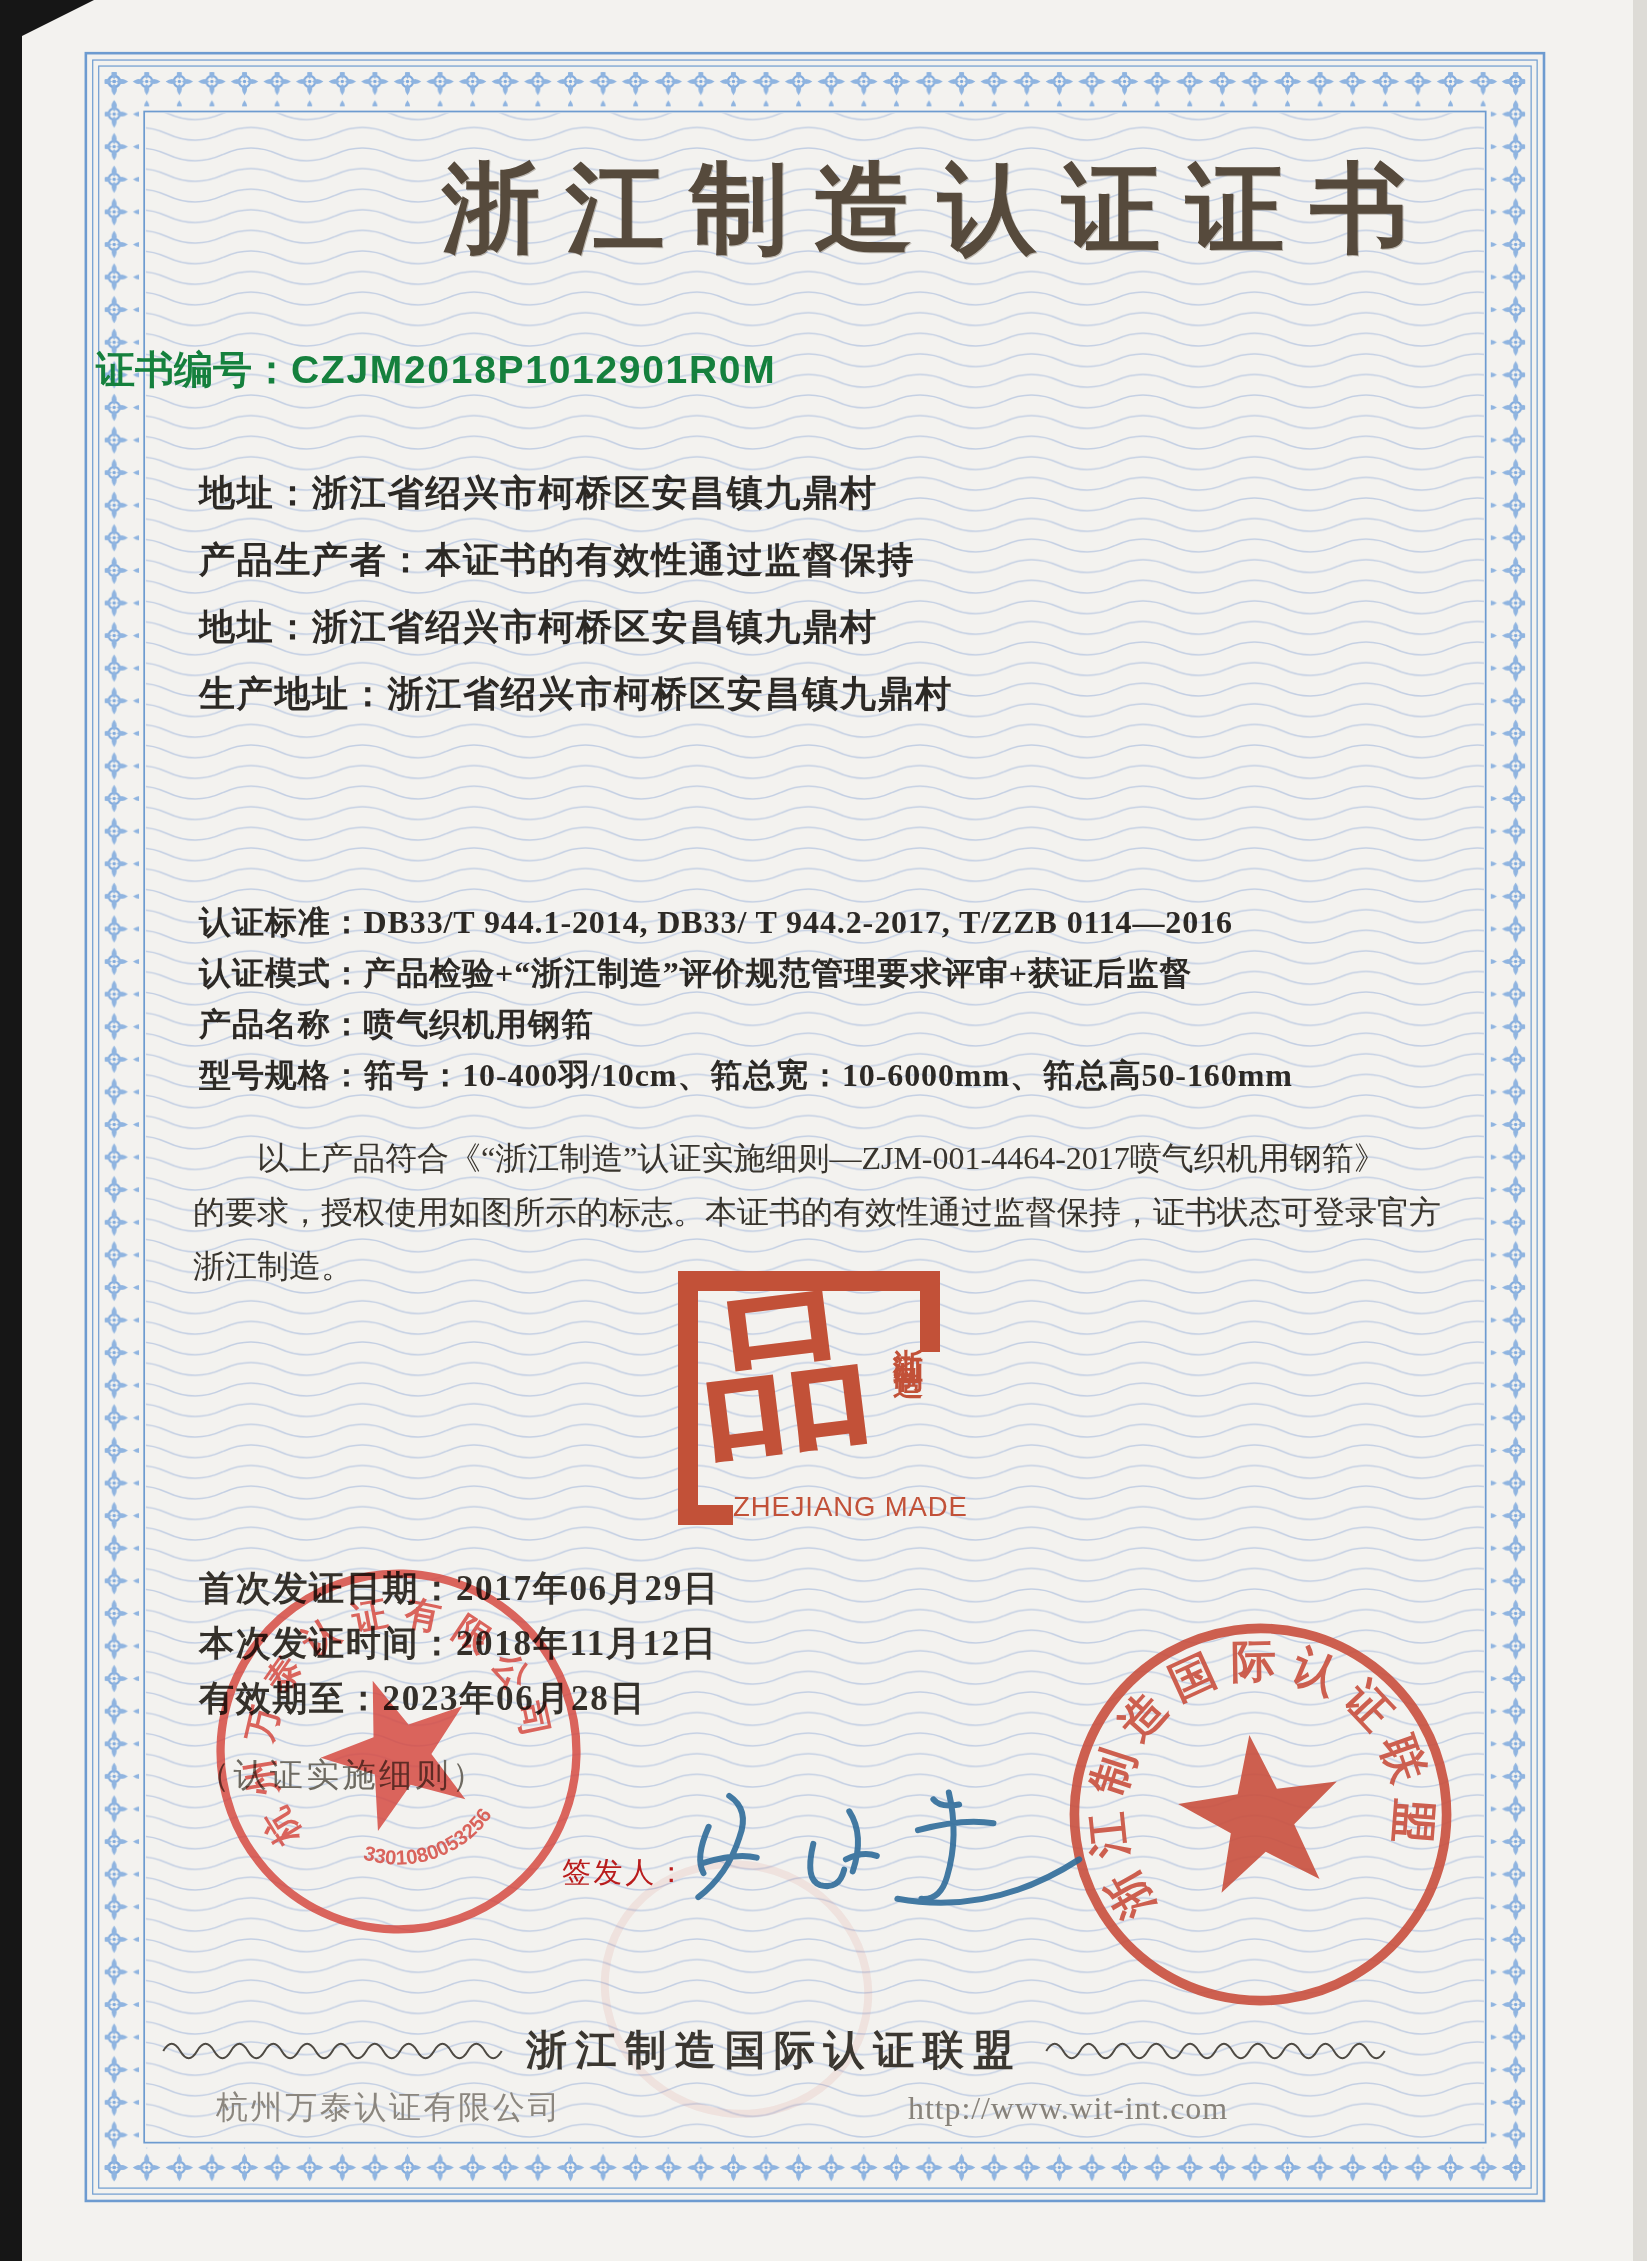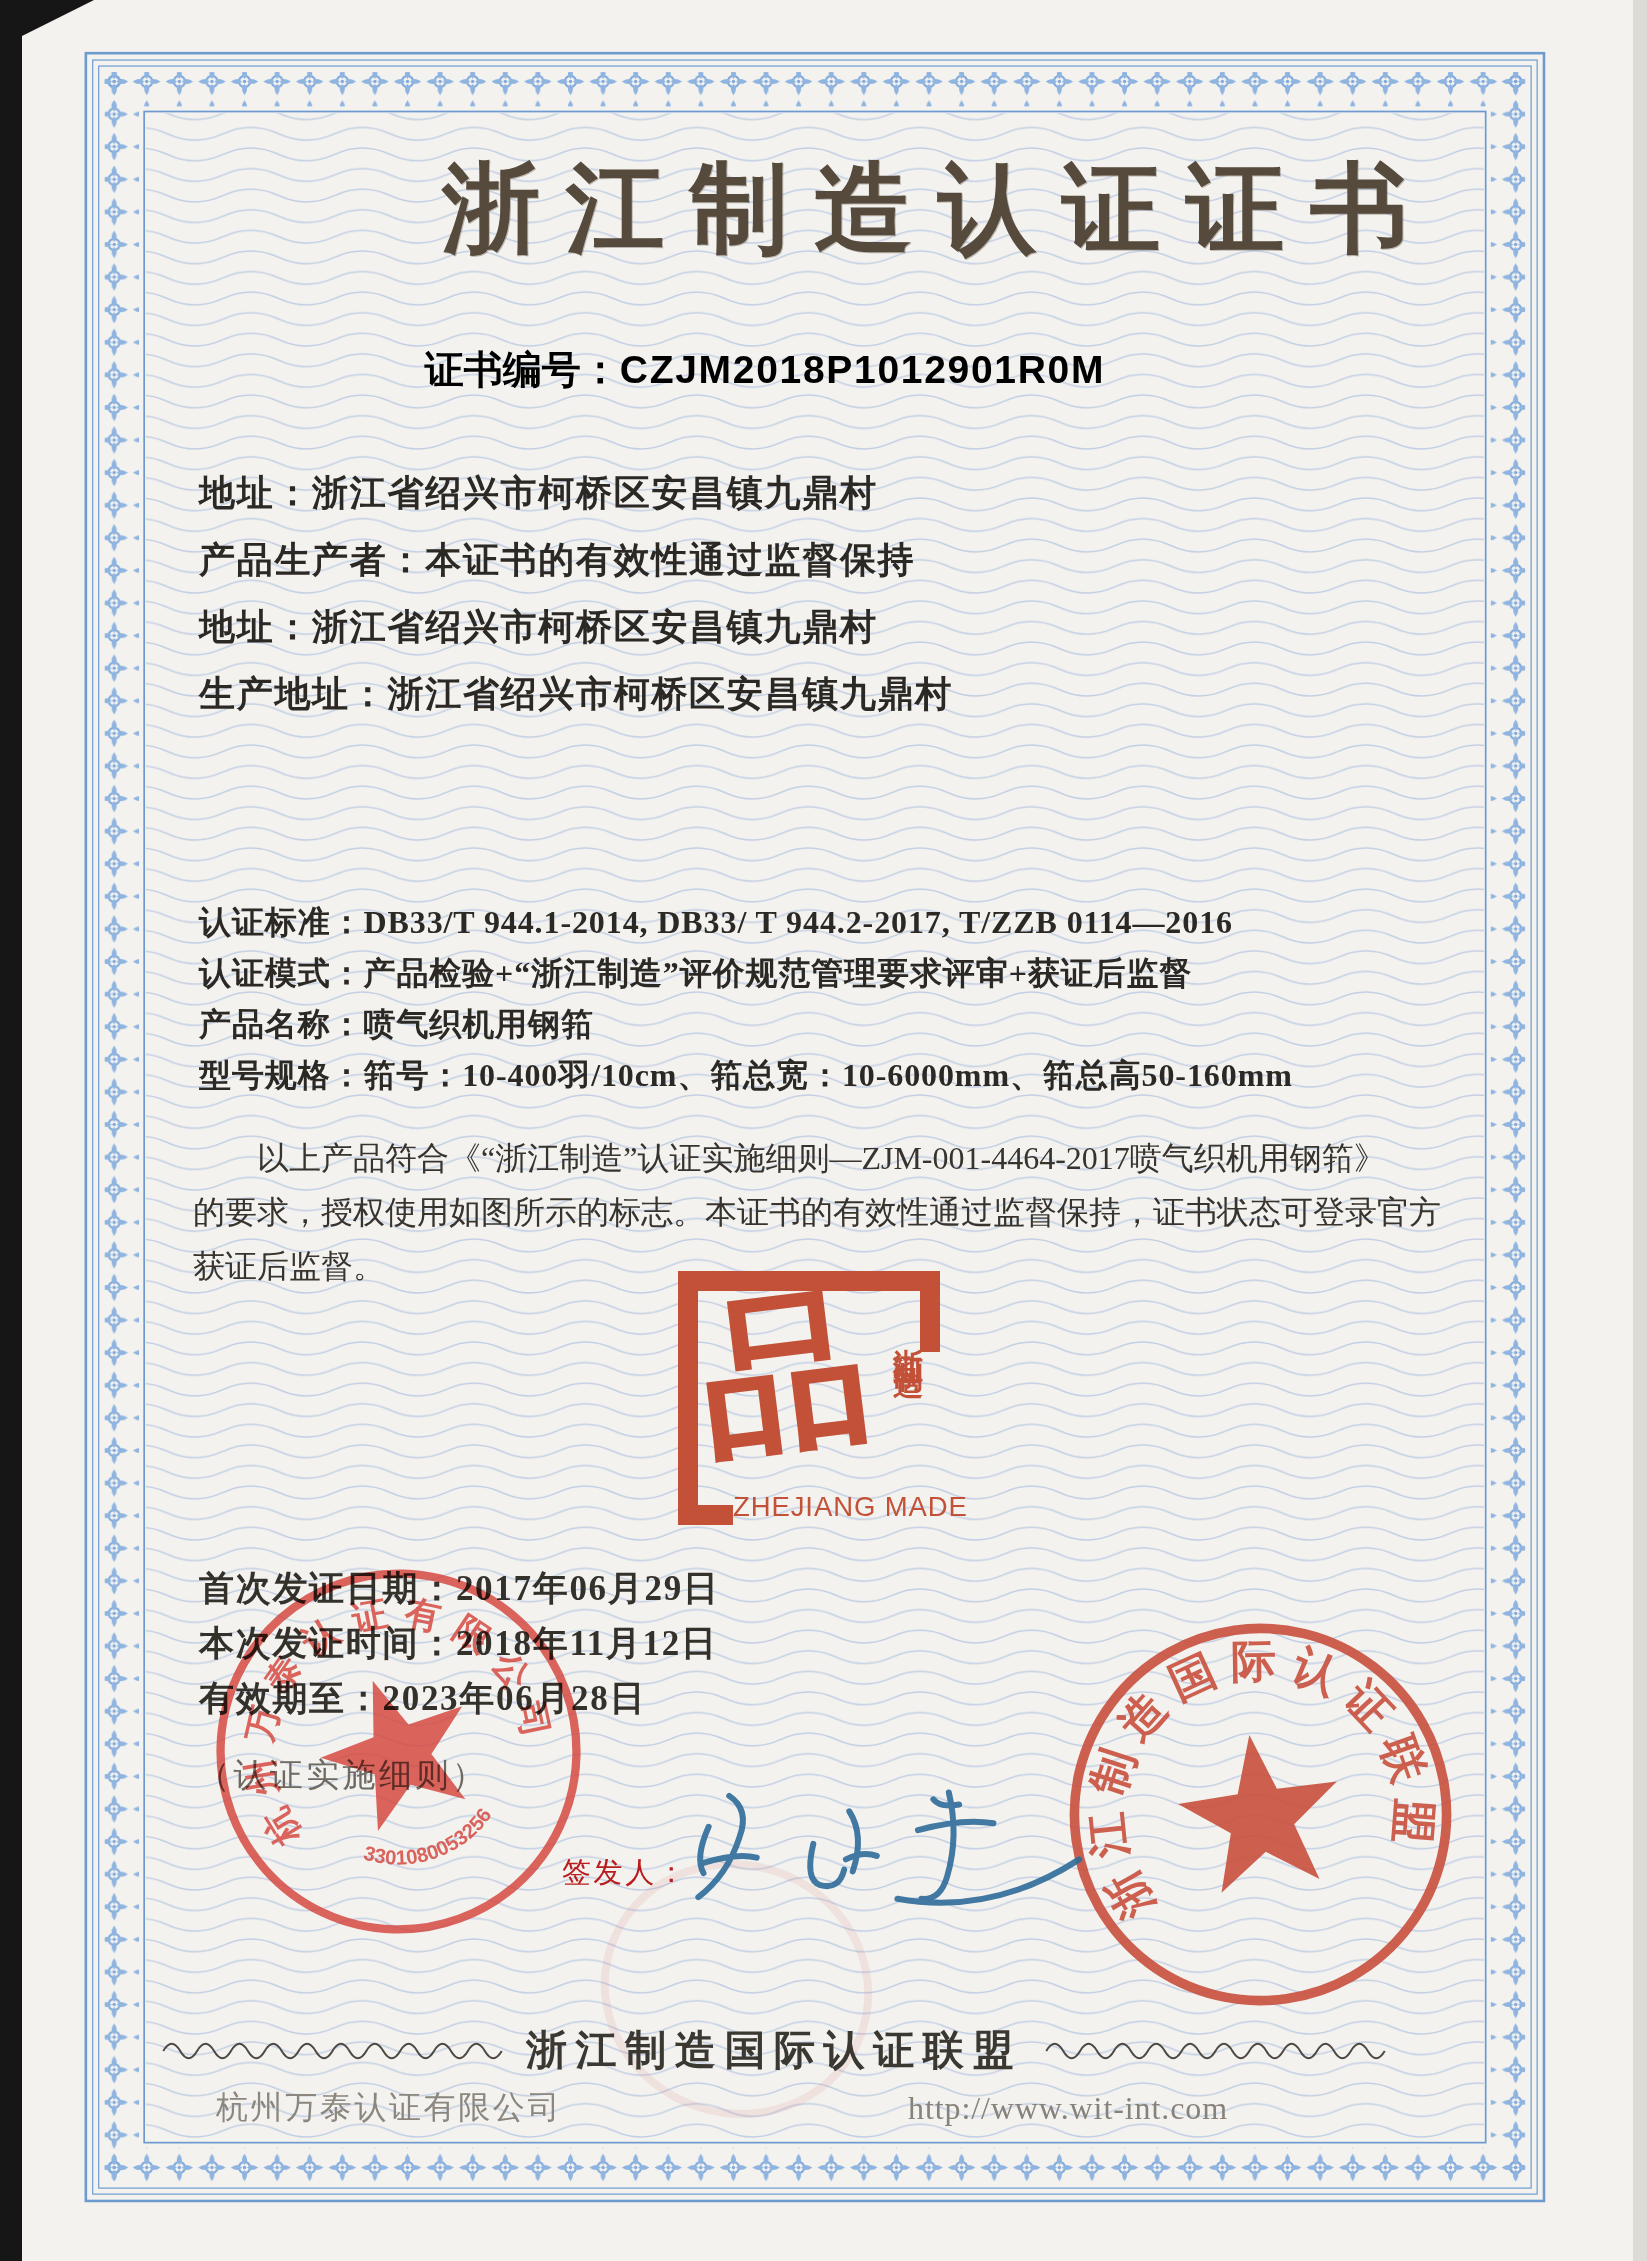--- a/index.html
+++ b/index.html
@@ -9,22 +9,22 @@
   .scan-strip{position:absolute;left:0;top:0;width:22px;height:2261px;background:#161616;}
   .scan-corner{position:absolute;left:22px;top:0;width:72px;height:36px;background:#161616;
                clip-path:polygon(0 0,100% 0,0 100%);}
   .edge-shadow{position:absolute;right:0;top:0;width:13.7px;height:2261px;background:#dddbd6;}
   .frame-svg{position:absolute;left:0;top:0;z-index:0;}
   .content{position:absolute;left:0;top:0;width:1647px;height:2261px;z-index:2;}
 
   .title{position:absolute;left:146px;top:144px;width:1338px;text-align:right;
          transform:translateX(-50px);font-size:98px;font-weight:bold;letter-spacing:26px;
          color:#564a3c;text-shadow:0.9px 0.9px 0 rgba(86,74,60,.35);}
-  .certline{position:absolute;left:146px;top:343px;width:1338px;text-align:center;
-            transform:translateX(-50px);font-size:39px;font-weight:bold;color:#000000;}
+  .certline{position:absolute;left:146px;top:343px;width:1338px;
+            transform:translateX(-50px);font-size:39px;font-weight:bold;color:#15803d;}
   .certline .num{font-family:"Liberation Sans", sans-serif;letter-spacing:1.7px;font-weight:600;}
 
   .info-block{position:absolute;left:199px;top:460px;font-size:36px;font-weight:600;
               color:#2c2925;}
   .info-block .line{height:67px;line-height:67px;letter-spacing:1.7px;}
 
   .spec-block{position:absolute;left:199px;top:897px;font-size:32px;font-weight:600;color:#2c2925;}
   .spec-block .line{height:51px;line-height:51px;letter-spacing:0.9px;}
 
   .para{position:absolute;left:161px;top:1131px;width:1331px;font-size:32px;line-height:54px;
@@ -112,21 +112,21 @@
     <div class="spec-block">
       <div class="line">认证标准：DB33/T 944.1-2014, DB33/ T 944.2-2017, T/ZZB 0114—2016</div>
       <div class="line">认证模式：产品检验+“浙江制造”评价规范管理要求评审+获证后监督</div>
       <div class="line">产品名称：喷气织机用钢筘</div>
       <div class="line">型号规格：筘号：10-400羽/10cm、筘总宽：10-6000mm、筘总高50-160mm</div>
     </div>
 
     <div class="para">
       <div class="pline first">以上产品符合《“浙江制造”认证实施细则—ZJM-001-4464-2017喷气织机用钢筘》</div>
       <div class="pline">的要求，授权使用如图所示的标志。本证书的有效性通过监督保持，证书状态可登录官方</div>
-      <div class="pline">获证后监督。</div>
+      <div class="pline">浙江制造。</div>
     </div>
 
     <div class="logo">
       <div class="bar" style="left:0;top:0;width:262px;height:20px;"></div>
       <div class="bar" style="right:0;top:0;width:20px;height:81px;"></div>
       <div class="bar" style="left:0;top:0;width:20px;height:254px;"></div>
       <div class="bar" style="left:0;bottom:0;width:55px;height:20px;"></div>
       <div class="pin">品</div>
       <div class="vname">浙江制造</div>
       <div class="caption">ZHEJIANG MADE</div>

